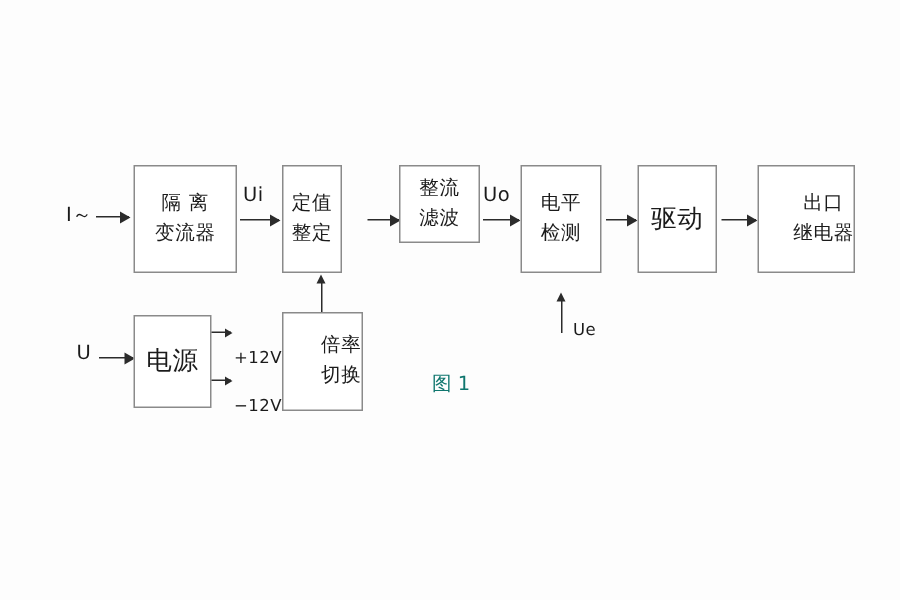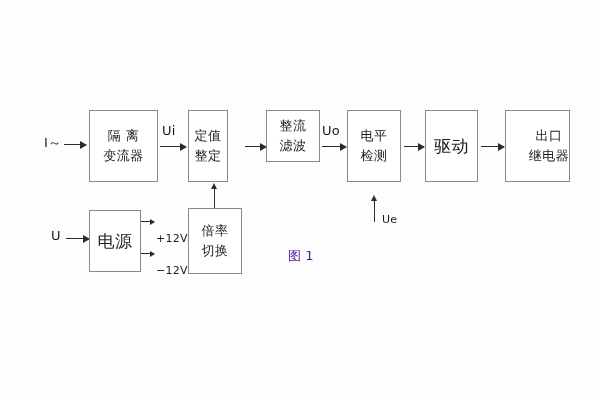--- a/index.html
+++ b/index.html
@@ -35,21 +35,21 @@
   .label {
     position: absolute;
     color: #1b1b1b;
     font-size: 13px;
     white-space: nowrap;
     letter-spacing: 0.3px;
   }
   .label.small { font-size: 11px; margin-top: 19px; }
   .caption {
     position: absolute;
-    color: #4c1d95;
+    color: #0f766e;
     font-size: 13px;
     white-space: nowrap;
   }
   
   .arrow-h {
     position: absolute;
     height: 1px;
     background: #2b2b2b;
   }
   .arrow-h::after {
@@ -149,21 +149,21 @@
   <div class="box one-line" style="left:89px; top:210px; width:52px; height:62px;">
     <span class="line">电源</span>
   </div>
 
   <div class="arrow-h small" style="left:141px; top:221px; width:13px;"></div>
   <div class="label small" style="left:156px; top:213px;">+12V</div>
 
   <div class="arrow-h small" style="left:141px; top:253px; width:13px;"></div>
   <div class="label small" style="left:156px; top:245px;">−12V</div>
 
-  <div class="box" style="left:188px; top:208px; width:54px; height:66px;">
+  <div class="box" style="left:188px; top:208px; width:54px; height:66px;align-items:flex-end;">
     <span class="line">倍率</span>
     <span class="line">切换</span>
   </div>
 
   <div class="arrow-v short" style="left:214px; top:188px; height:20px;"></div>
 
 
   <div class="arrow-v short" style="left:374px; top:200px; height:22px;"></div>
   <div class="label small" style="left:382px; top:194px;">Ue</div>
 

